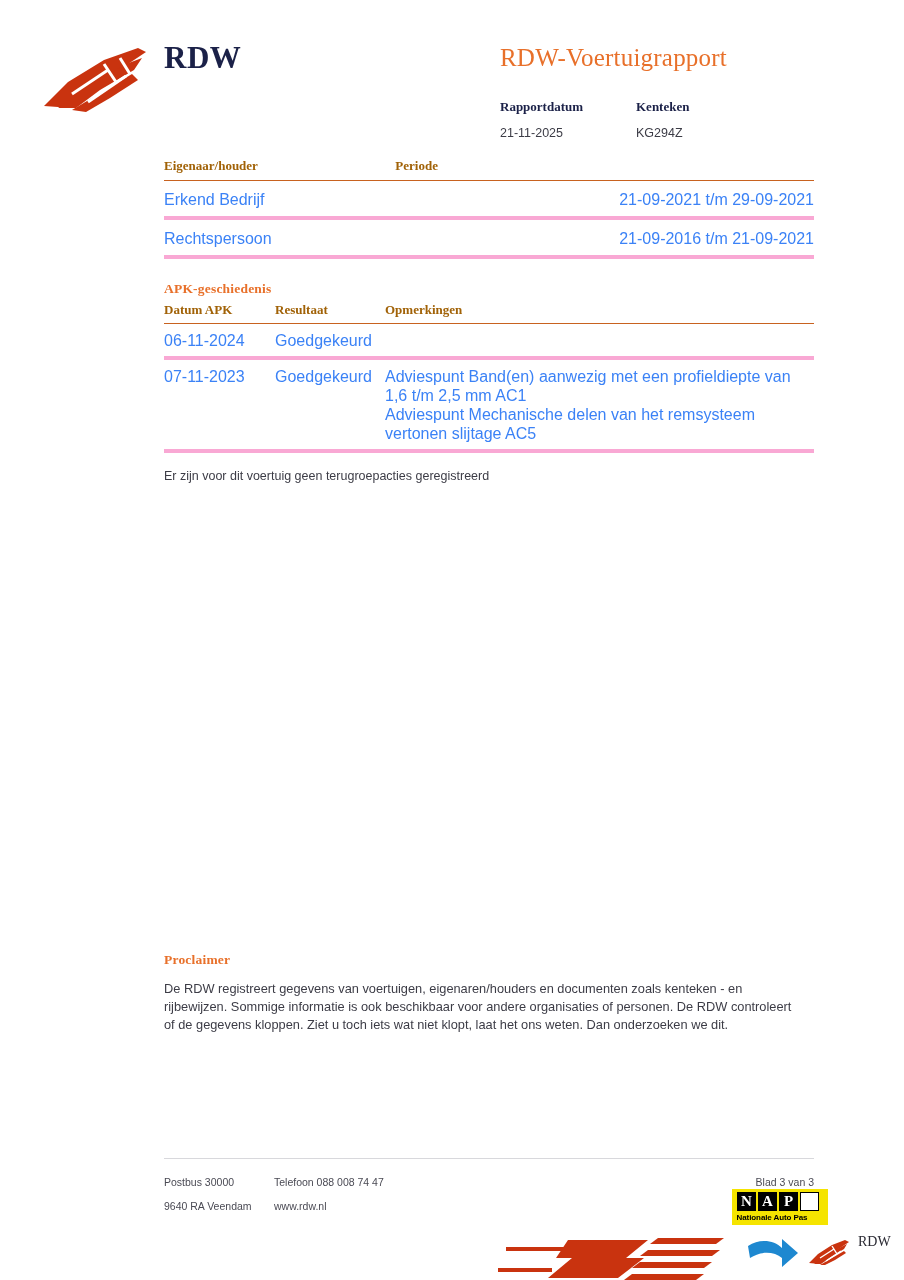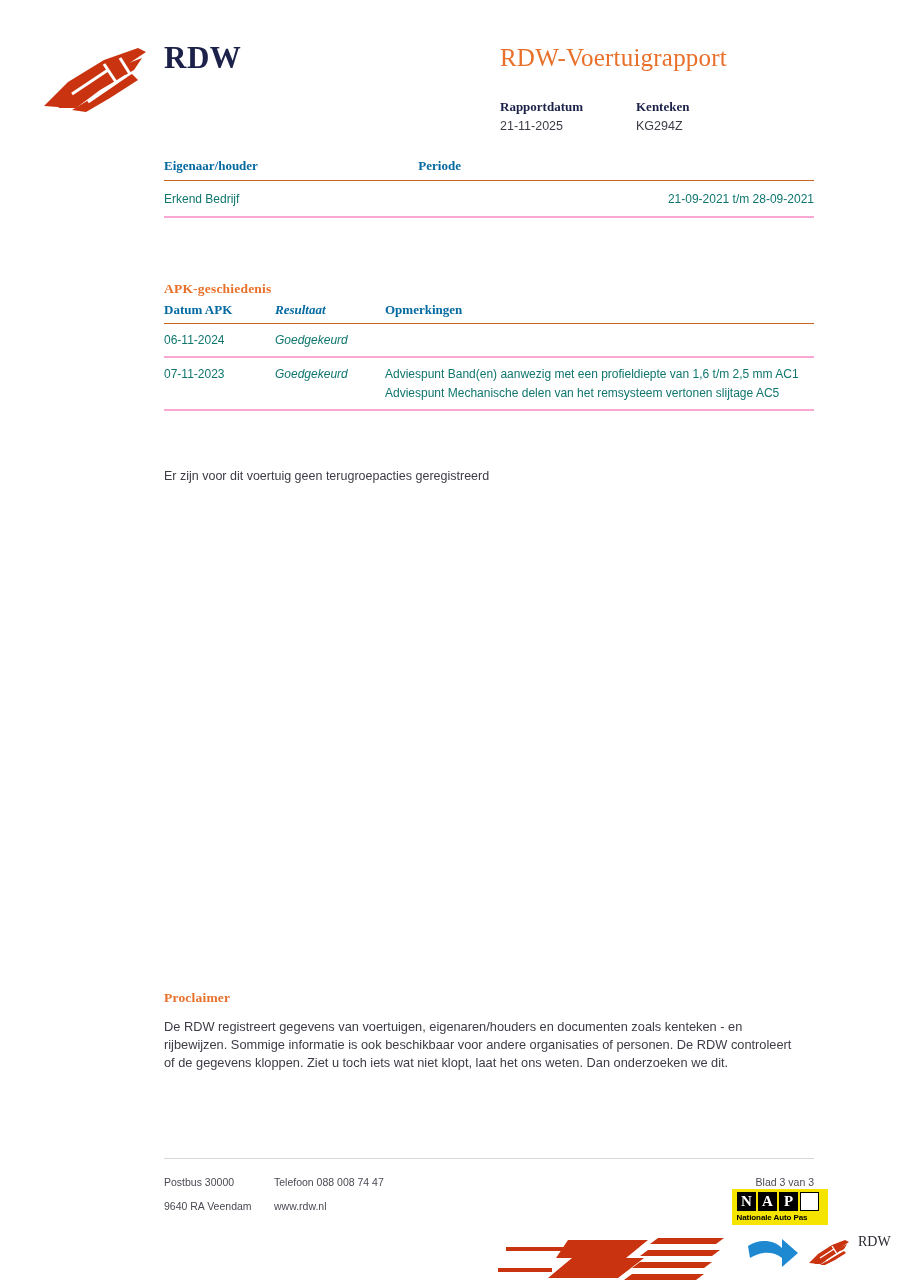--- a/index.html
+++ b/index.html
@@ -65,62 +65,62 @@
     font-family: "Liberation Serif", serif;
     font-weight: bold;
     font-size: 13px;
     color: #1b2148;
     line-height: 17px;
   }
   .meta-value {
     font-size: 12.5px;
     color: #3c3c46;
     line-height: 18px;
-    margin-top: 2px;
+    margin-top: 9px;
   }
 
   
   .section { position: absolute; left: 164px; width: 650px; }
 
   .tbl { width: 100%; border-collapse: collapse; }
   .tbl th {
     font-family: "Liberation Serif", serif;
     font-weight: bold;
     font-size: 13px;
-    color: #0369a1;
+    color: #a16207;
     text-align: left;
     padding: 0 0 5px 0;
     border-bottom: 1.6px solid #C8621F;
     vertical-align: bottom;
     white-space: nowrap;
   }
   .tbl td {
-    font-size: 12px;
-    color: #0f766e;
+    font-size: 16px;
+    color: #3b82f6;
     padding: 7px 0 6px 0;
-    border-bottom: 2px solid #f9a8d4;
+    border-bottom: 4px solid #f9a8d4;
     vertical-align: top;
     line-height: 19px;
   }
   .ta-right { text-align: right; }
 
   .sec-head {
     font-family: "Liberation Serif", serif;
     font-weight: bold;
     font-size: 13.5px;
     color: #E8702A;
     margin: 0 0 5px 0;
     letter-spacing: 0.2px;
   }
 
   .owner-tbl td { padding: 9px 0 7px 0; }
   .owner-tbl th { padding-bottom: 6px; }
 
   .apk-tbl th:nth-child(1), .apk-tbl td:nth-child(1) { width: 111px; }
-  .apk-tbl th:nth-child(2), .apk-tbl td:nth-child(2) { width: 110px; font-style: italic; }
+  .apk-tbl th:nth-child(2), .apk-tbl td:nth-child(2) { width: 110px; }
 
   .note-line { display: block; }
 
   .plain-text {
     font-size: 12.5px;
     color: #3c3c46;
     line-height: 19px;
     margin: 0;
   }
 
@@ -243,21 +243,25 @@
     <table class="tbl owner-tbl">
       <thead>
         <tr>
           <th>Eigenaar/houder</th>
           <th class="ta-right">Periode</th>
         </tr>
       </thead>
       <tbody>
         <tr>
           <td>Erkend Bedrijf</td>
-          <td class="ta-right">21-09-2021 t/m 28-09-2021</td>
+          <td class="ta-right">21-09-2021 t/m 29-09-2021</td>
+        </tr>
+        <tr>
+          <td>Rechtspersoon</td>
+          <td class="ta-right">21-09-2016 t/m 21-09-2021</td>
         </tr>
       </tbody>
     </table>
   </div>
 
   <div class="section" style="top:281px;">
     <div class="sec-head">APK-geschiedenis</div>
     <table class="tbl apk-tbl">
       <thead>
         <tr>
@@ -281,21 +285,21 @@
           </td>
         </tr>
       </tbody>
     </table>
   </div>
 
   <div class="section" style="top:467px;">
     <p class="plain-text">Er zijn voor dit voertuig geen terugroepacties geregistreerd</p>
   </div>
 
-  <div class="section" style="top:990px;">
+  <div class="section" style="top:952px;">
     <div class="sec-head">Proclaimer</div>
     <p class="disclaimer-body">De RDW registreert gegevens van voertuigen, eigenaren/houders en documenten zoals kenteken - en rijbewijzen. Sommige informatie is ook beschikbaar voor andere organisaties of personen. De RDW controleert of de gegevens kloppen. Ziet u toch iets wat niet klopt, laat het ons weten. Dan onderzoeken we dit.</p>
   </div>
 
   <div class="footer-rule"></div>
 
   <div class="footer">
     <div class="f-col-a">
       <div>Postbus 30000</div>
       <div>9640 RA Veendam</div>

